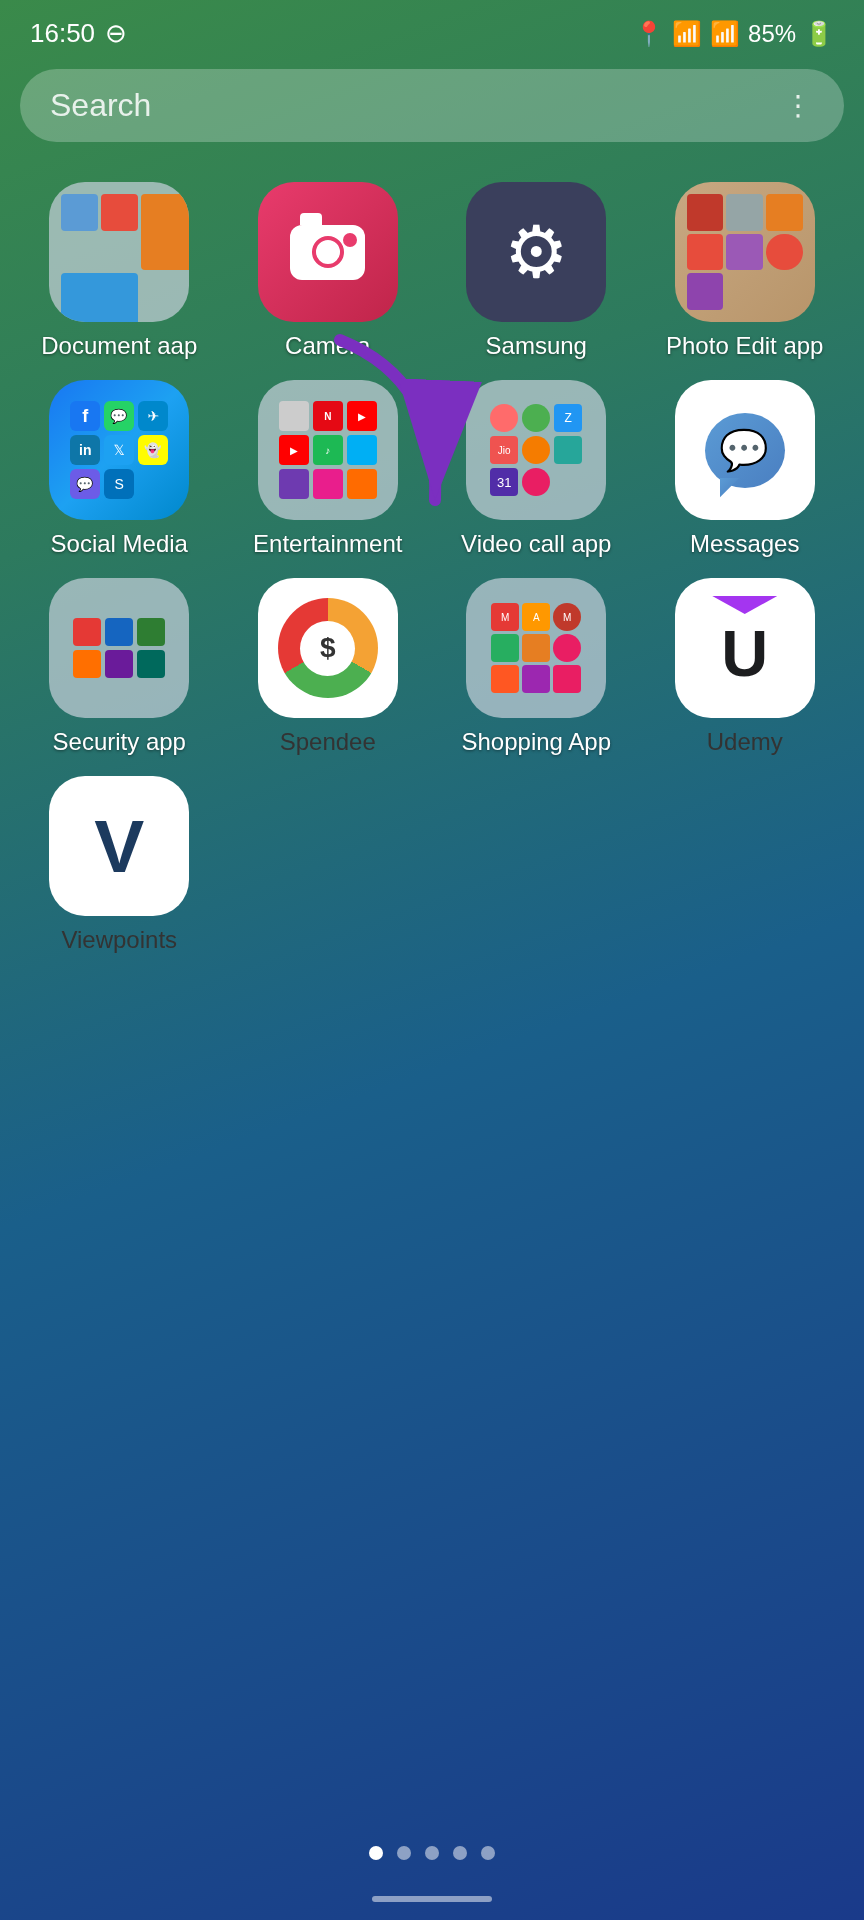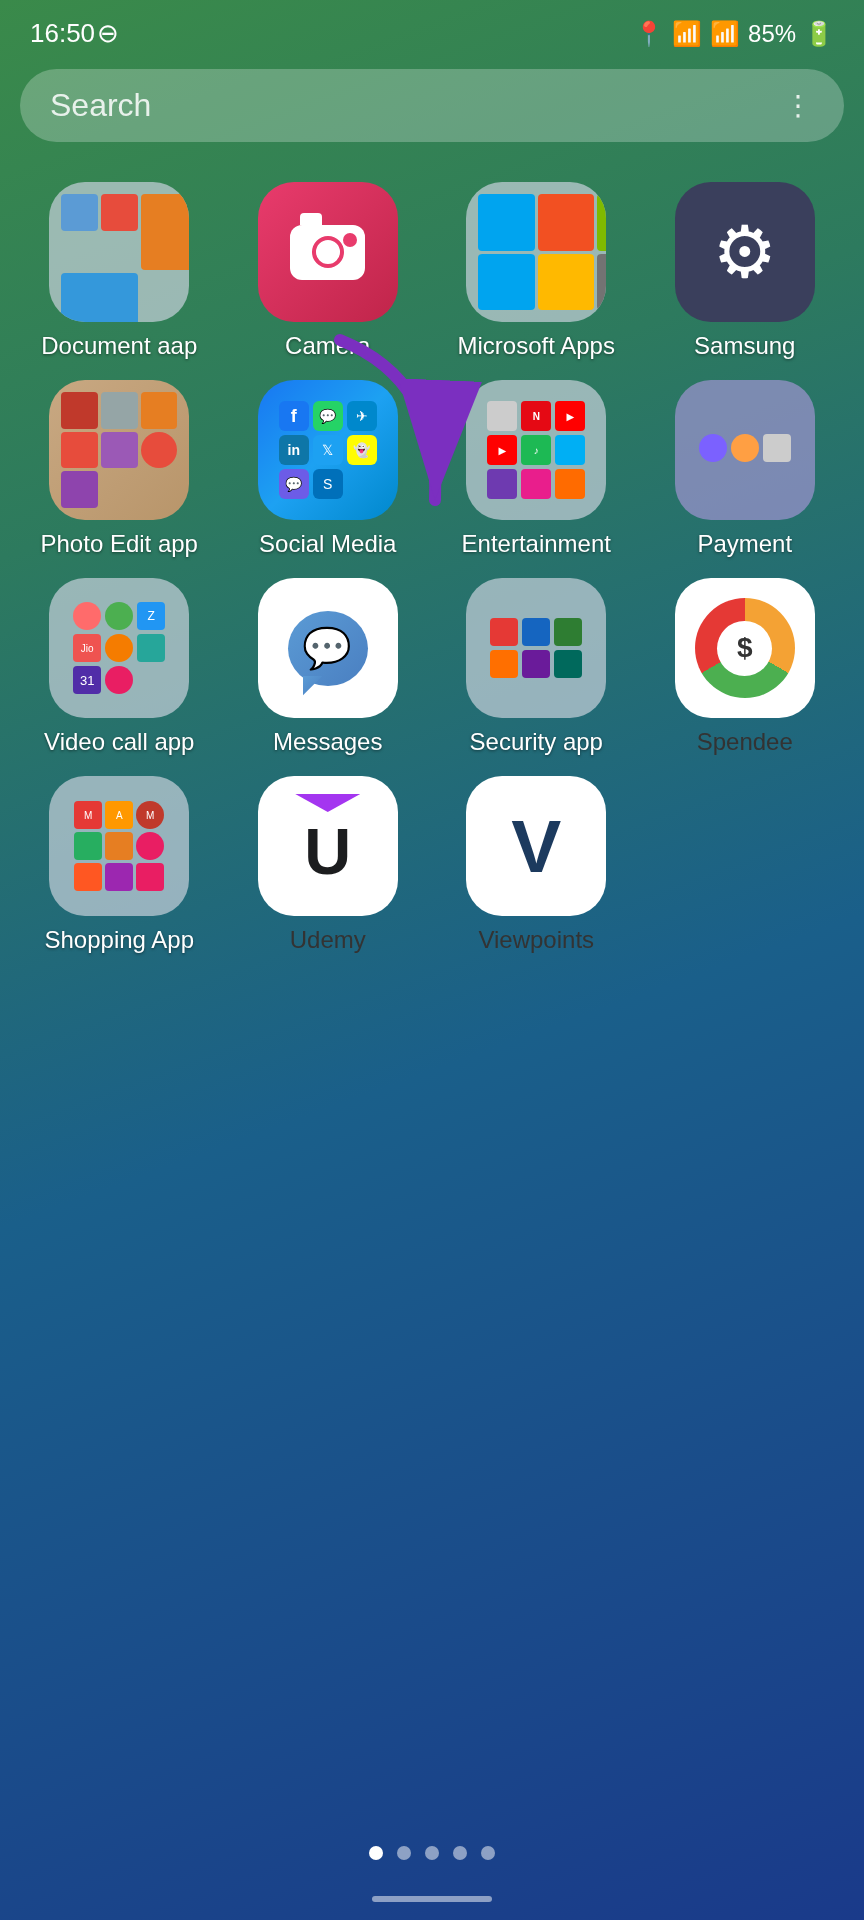--- a/index.html
+++ b/index.html
@@ -16,21 +16,21 @@
     
     .status-bar {
       display: flex;
       justify-content: space-between;
       align-items: center;
       padding: 18px 30px 10px;
       color: white;
       font-size: 26px;
       font-weight: 500;
     }
-    .status-left { display: flex; align-items: center; gap: 2px; }
+    .status-left { display: flex; align-items: center; gap: 10px; }
     .status-right { display: flex; align-items: center; gap: 8px; font-size: 24px; }
 
     
     .search-bar {
       margin: 10px 20px 20px;
       background: rgba(255,255,255,0.25);
       border-radius: 50px;
       padding: 18px 30px;
       display: flex;
       align-items: center;
@@ -315,33 +315,20 @@
           <div class="camera-dot-red"></div>
           <div class="camera-lens"></div>
         </div>
       </div>
     </div>
     <span class="app-label">Camera</span>
   </div>
 
 
 
-  <div class="app-item">
-    <div class="app-icon icon-microsoft">
-      <div class="mini-grid">
-        <div class="mini-dot" style="background:#00a4ef;"></div>
-        <div class="mini-dot" style="background:#f25022;"></div>
-        <div class="mini-dot" style="background:#7fba00;"></div>
-        <div class="mini-dot" style="background:#00a4ef;"></div>
-        <div class="mini-dot" style="background:#ffb900;"></div>
-        <div class="mini-dot" style="background:#737373;"></div>
-      </div>
-    </div>
-    <span class="app-label">Microsoft Apps</span>
-  </div>
 
   <div class="app-item">
     <div class="app-icon icon-settings">
       <span class="gear-icon">⚙</span>
     </div>
     <span class="app-label">Samsung</span>
   </div>
 
   <div class="app-item">
     <div class="app-icon icon-photoedit">
@@ -386,33 +373,20 @@
         <div style="background:#1db954; border-radius:4px; width:30px; height:30px; display:flex;align-items:center;justify-content:center;font-size:10px;color:white;">♪</div>
         <div style="background:#00aff4; border-radius:4px; width:30px; height:30px;"></div>
         <div style="background:#6e3ab0; border-radius:4px; width:30px; height:30px;"></div>
         <div style="background:#e91e8c; border-radius:4px; width:30px; height:30px;"></div>
         <div style="background:#ff6b00; border-radius:4px; width:30px; height:30px;"></div>
       </div>
     </div>
     <span class="app-label">Entertainment</span>
   </div>
 
-  <div class="app-item">
-    <div class="app-icon icon-payment" style="background: rgba(160,148,210,0.7);">
-      <div style="display:grid; grid-template-columns: repeat(3,1fr); gap:4px; padding:12px;">
-        <div style="background:#7b61ff; border-radius:50%; width:28px; height:28px;"></div>
-        <div style="background:#ff9f43; border-radius:50%; width:28px; height:28px;"></div>
-        <div style="background:#ccc; border-radius:4px; width:28px; height:28px;"></div>
-        <div style="background:transparent;"></div>
-        <div style="background:transparent;"></div>
-        <div style="background:transparent;"></div>
-      </div>
-    </div>
-    <span class="app-label">Payment</span>
-  </div>
 
   <div class="app-item">
     <div class="app-icon icon-videocall">
       <div style="display:grid; grid-template-columns: repeat(3,1fr); gap:4px; padding:12px;">
         <div style="background:#ff6b6b; border-radius:50%; width:28px; height:28px;"></div>
         <div style="background:#4caf50; border-radius:50%; width:28px; height:28px;"></div>
         <div style="background:#2196f3; border-radius:4px; width:28px; height:28px; display:flex;align-items:center;justify-content:center;font-size:12px;color:white;">Z</div>
         <div style="background:#ef5350; border-radius:4px; width:28px; height:28px; display:flex;align-items:center;justify-content:center;font-size:10px;color:white;">Jio</div>
         <div style="background:#f57c00; border-radius:50%; width:28px; height:28px;"></div>
         <div style="background:#26a69a; border-radius:4px; width:28px; height:28px;"></div>

